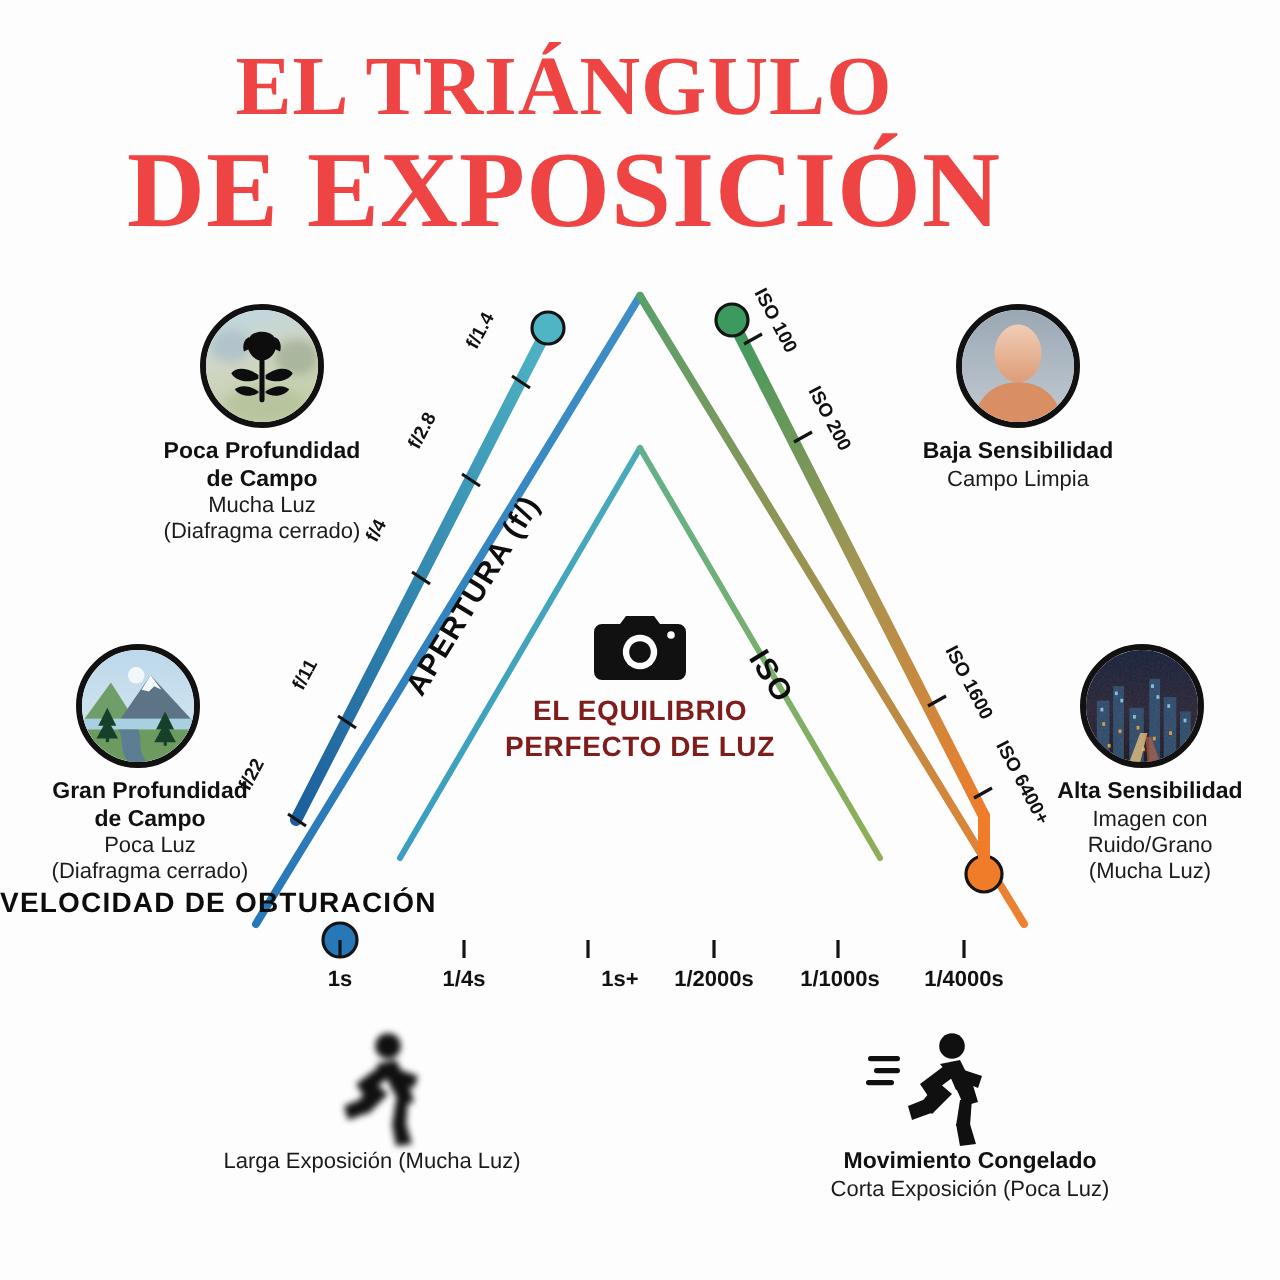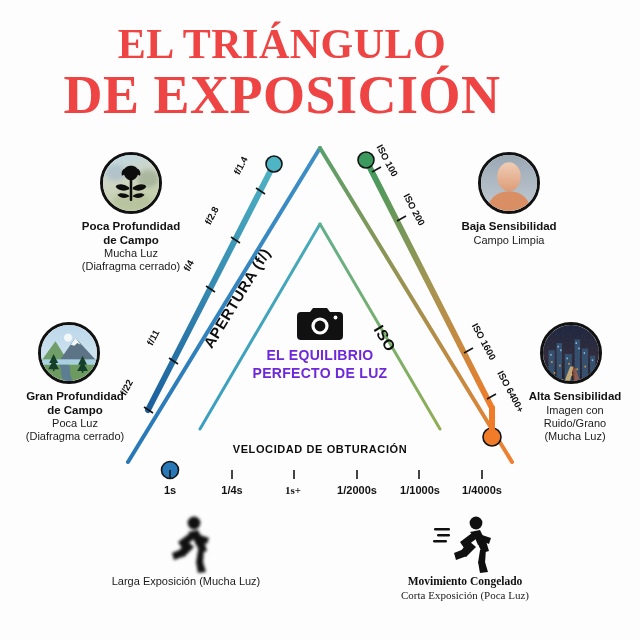--- a/index.html
+++ b/index.html
@@ -95,36 +95,36 @@
   
   .edge-title {
     position: absolute;
     font-weight: bold;
     color: #0d0d0d;
     white-space: nowrap;
     letter-spacing: 0.6px;
   }
   #apertura-title { font-size: 15px; transform-origin: left center; }
   #iso-title { font-size: 15px; transform-origin: left center; }
-  #shutter-title { font-size: 11px; width: 640px; left: 0; text-align: center; }
+  #shutter-title { font-size: 14px; width: 640px; left: 0; text-align: left; }
 
   
   #center-block {
     position: absolute;
     width: 240px;
     left: 200px;
     top: 306px;
     text-align: center;
   }
   #camera-icon { display:block; margin: 0 auto 7px auto; width: 46px; height: 34px; }
   #center-block .l1, #center-block .l2 {
     display: block;
     font-size: 14px;
     font-weight: bold;
-    color: #6d28d9;
+    color: #7f1d1d;
     letter-spacing: 0.3px;
     line-height: 1.25;
   }
 
   
   .runner {
     position: absolute;
     width: 64px; height: 60px;
   }
   .runner svg { width:100%; height:100%; display:block; }
@@ -248,21 +248,21 @@
   <div class="tick-lbl" style="left:202px; top:210px; transform:rotate(-62deg);">f/2.8</div>
   <div class="tick-lbl" style="left:231px; top:160px; transform:rotate(-62deg);">f/1.4</div>
 
   <div class="tick-lbl" style="left:370px; top:155px; transform:rotate(62deg);">ISO 100</div>
   <div class="tick-lbl" style="left:397px; top:204px; transform:rotate(62deg);">ISO 200</div>
   <div class="tick-lbl" style="left:464px; top:336px; transform:rotate(62deg);">ISO 1600</div>
   <div class="tick-lbl" style="left:488px; top:386px; transform:rotate(62deg);">ISO 6400+</div>
 
   <div class="shutter-lbl" style="left:140px; top:484px; width:60px;">1s</div>
   <div class="shutter-lbl" style="left:202px; top:484px; width:60px;">1/4s</div>
-  <div class="shutter-lbl" style="left:263px; top:484px; width:60px;font-family:Liberation Serif, serif;">1s+</div>
+  <div class="shutter-lbl" style="left:280px; top:484px; width:60px;">1s+</div>
   <div class="shutter-lbl" style="left:319px; top:484px; width:76px;">1/2000s</div>
   <div class="shutter-lbl" style="left:382px; top:484px; width:76px;">1/1000s</div>
   <div class="shutter-lbl" style="left:444px; top:484px; width:76px;">1/4000s</div>
 
   <div id="center-block">
     <svg id="camera-icon" viewBox="0 0 46 34">
       <path fill="#111" d="M16 2 h14 l3 4 h9 a4 4 0 0 1 4 4 v20 a4 4 0 0 1 -4 4 h-38 a4 4 0 0 1 -4 -4 v-20 a4 4 0 0 1 4 -4 h9 z"></path>
       <circle cx="23" cy="20" r="8.6" fill="#fff"></circle>
       <circle cx="23" cy="20" r="5.4" fill="#111"></circle>
       <circle cx="38.5" cy="11.5" r="1.9" fill="#fff"></circle>
@@ -451,18 +451,18 @@
         <path d="M46 30 l8 -3 l3 10 l-7 2 z"></path>
         <path d="M47 20 l12 4 l-2 6 l-12 -5 z"></path>
         <path d="M40 19 l-12 9 l4 6 l12 -9 z"></path>
         <path d="M48 36 l6 -1 l-1 14 l-7 0 z"></path>
         <path d="M46 48 l7 0 l3 10 l-8 1 z"></path>
         <path d="M44 33 l-10 10 l-6 -5 l9 -11 z"></path>
         <path d="M35 42 l-11 4 l-2 -7 l10 -4 z"></path>
       </g>
     </svg>
   </div>
-  <div class="cap" style="left:370px; top:575px; width:190px;font-family:Liberation Serif, serif;">
+  <div class="cap" style="left:390px; top:575px; width:190px;">
     <span class="hd">Movimiento Congelado</span>
     <span class="sub">Corta Exposición (Poca Luz)</span>
   </div>
 
 </div>
 
 </body></html>

